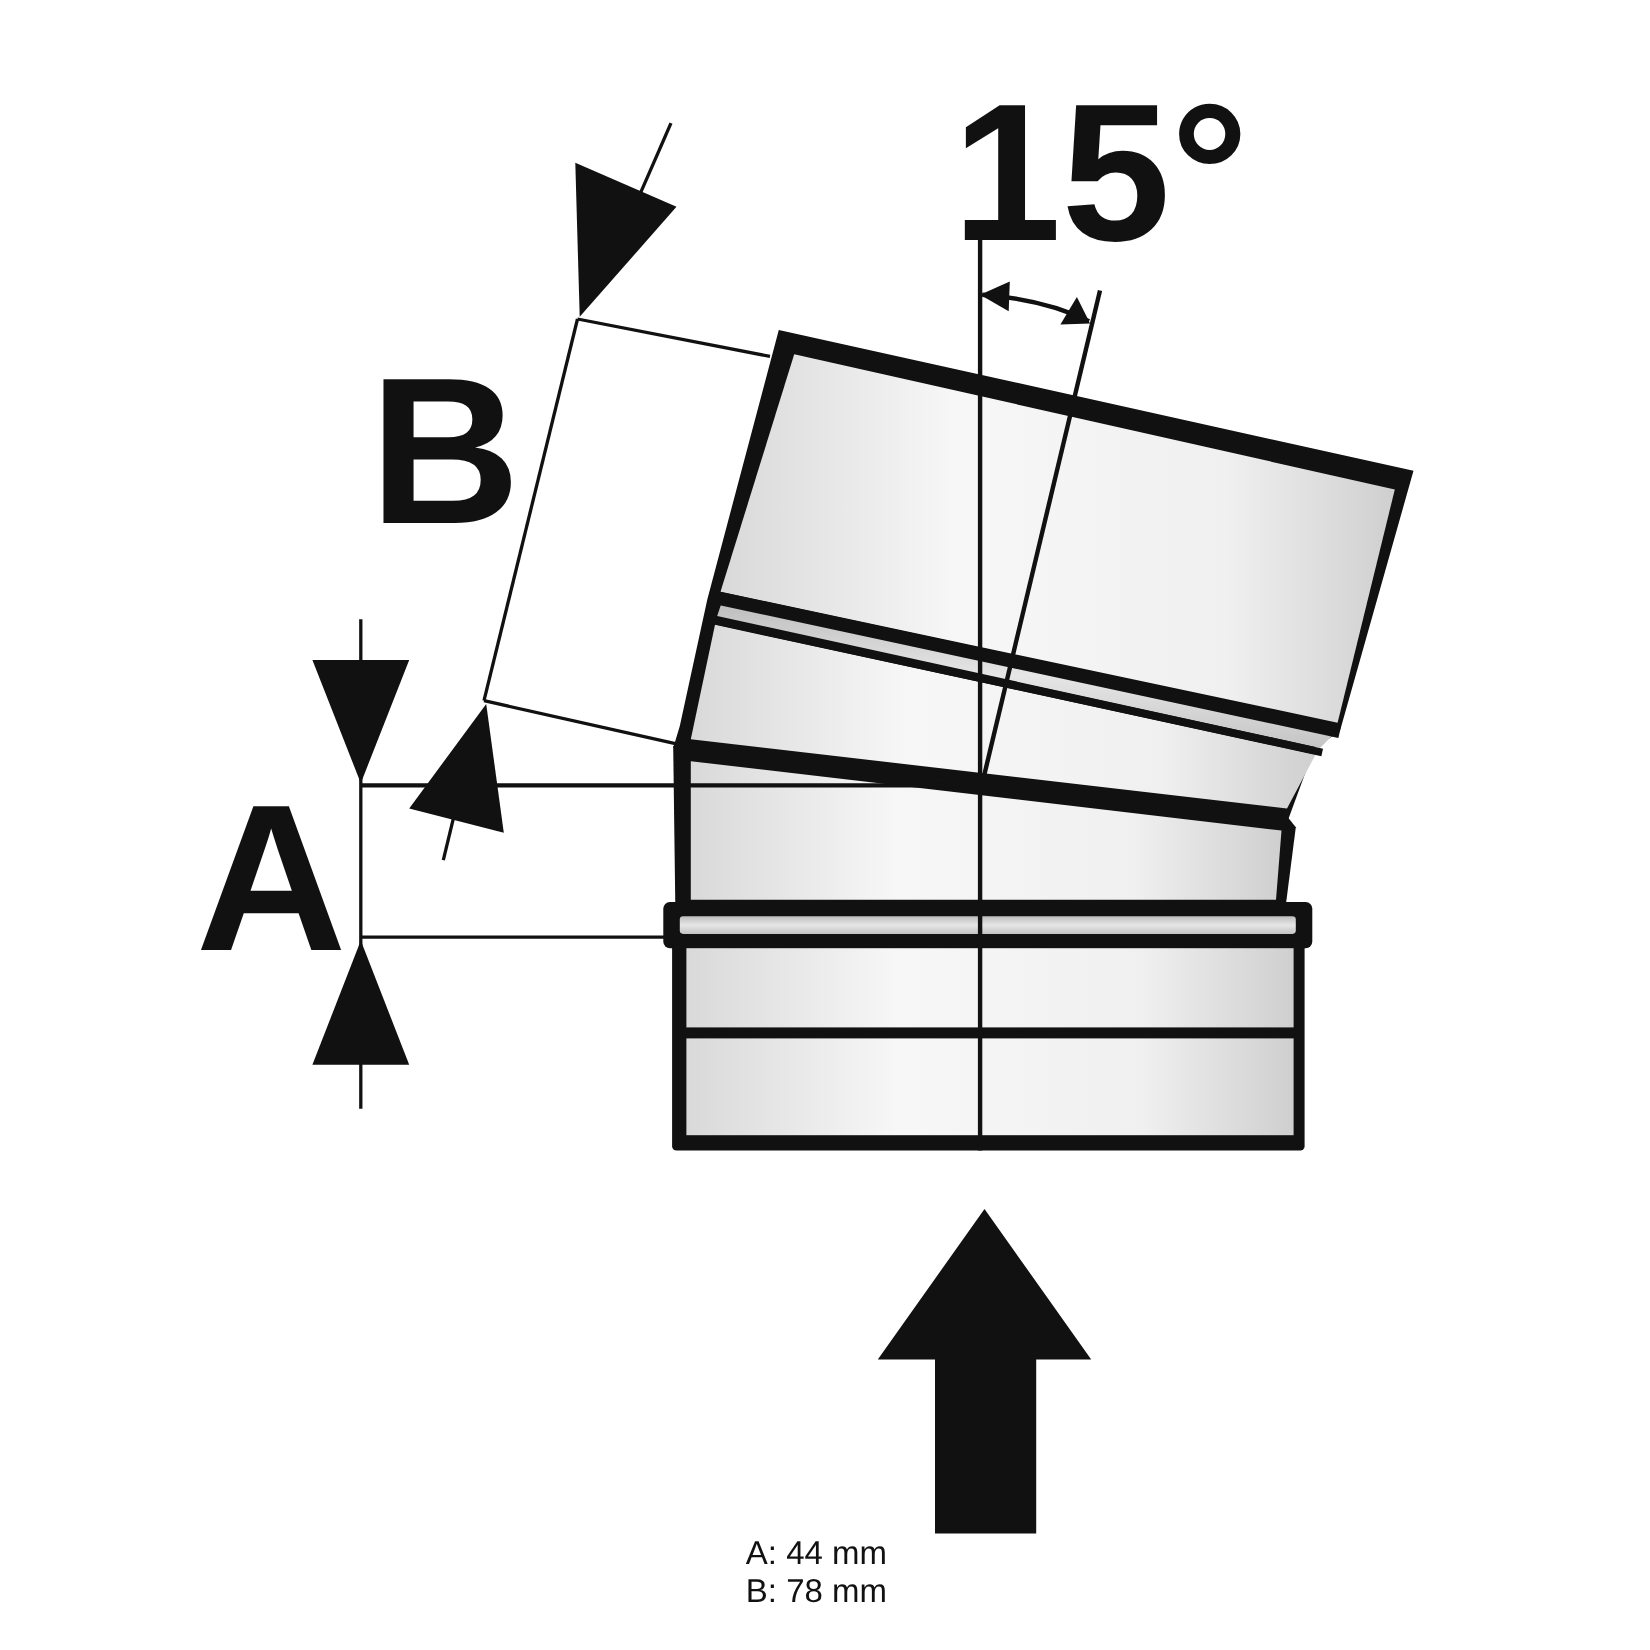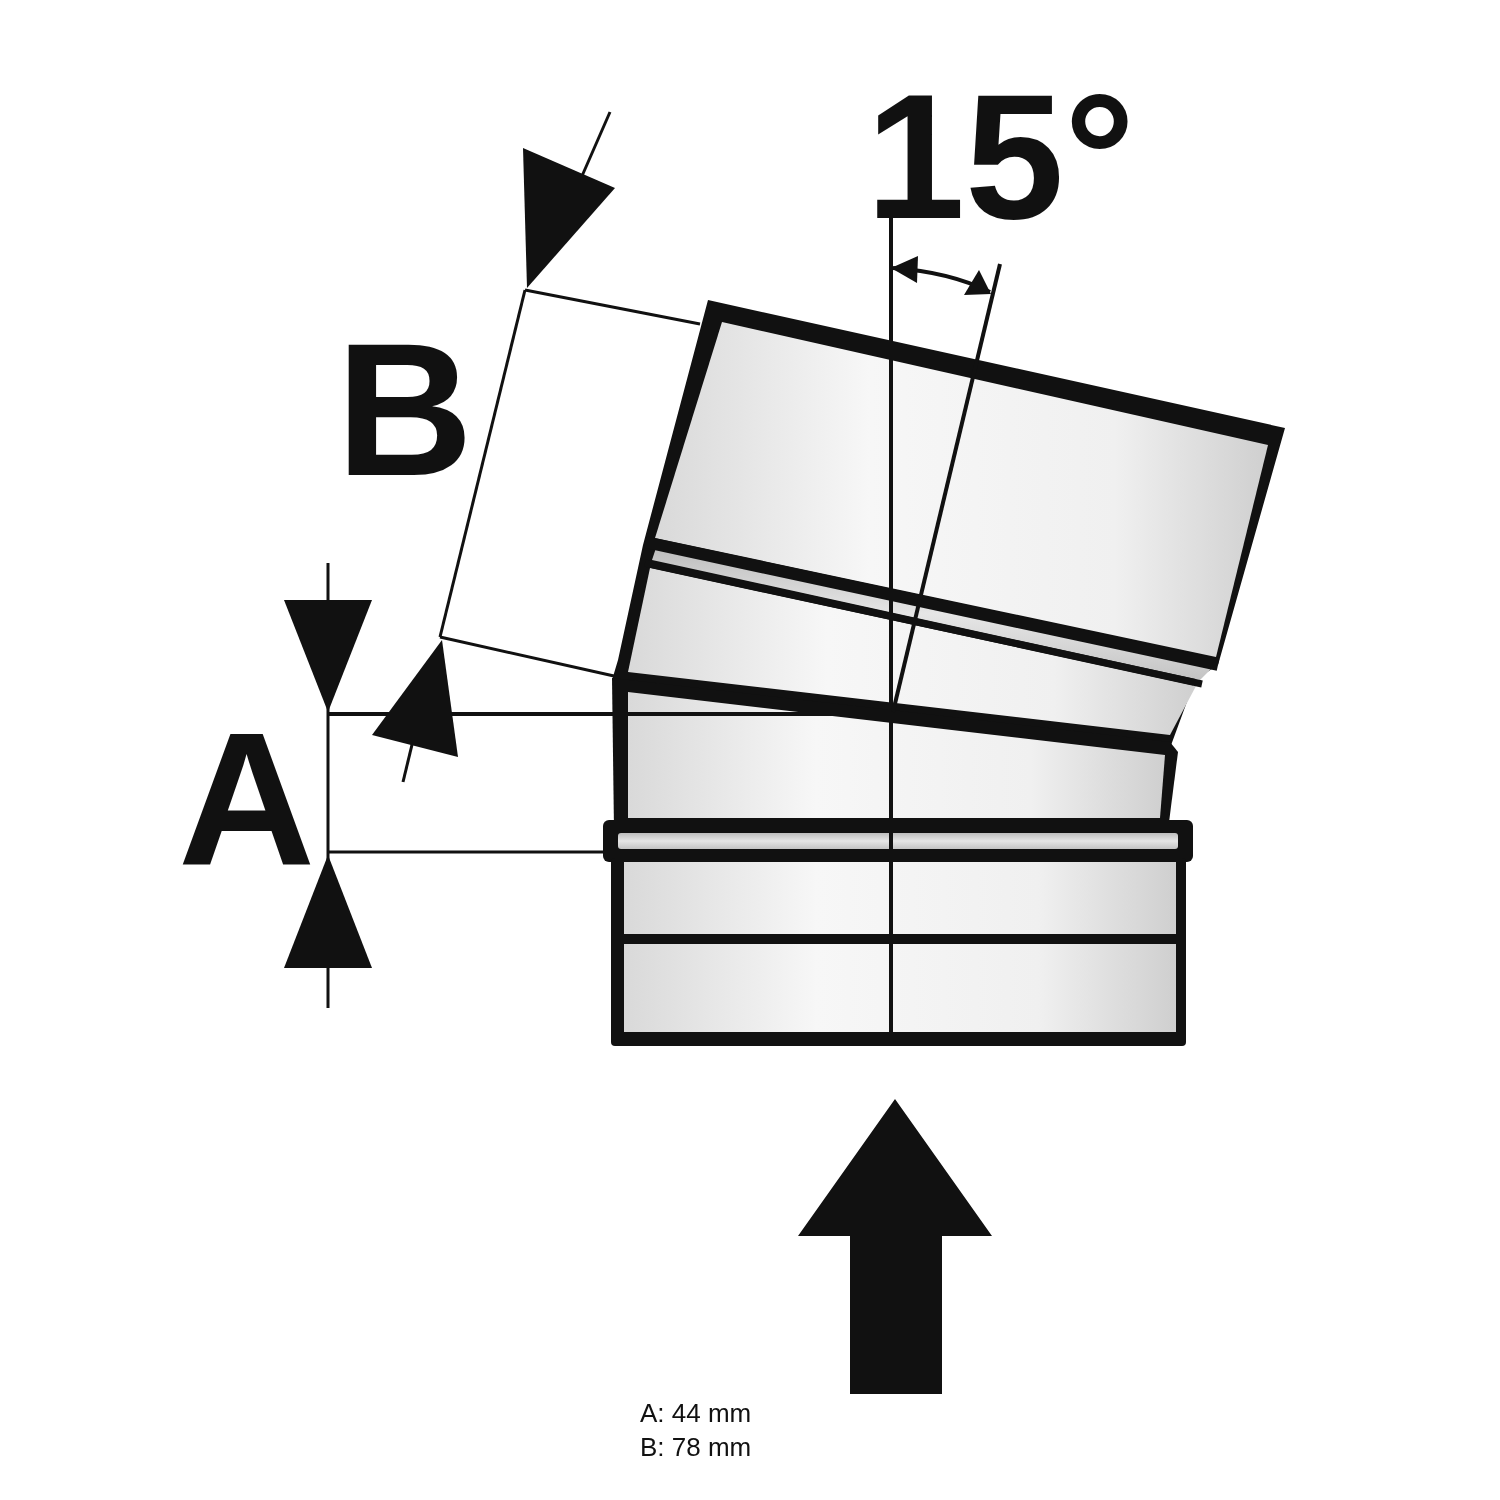--- a/index.html
+++ b/index.html
@@ -1,21 +1,21 @@
 <!DOCTYPE html>
 <html><head>
 <meta charset="utf-8">
 <style>
   html, body { margin: 0; padding: 0; background: #ffffff; }
   body { width: 1500px; height: 1500px; position: relative; overflow: hidden; }
   #stage { position: absolute; left: 0; top: 0; width: 1500px; height: 1176px; border-radius: 14px; }
   .lbl-big { font-family: "Liberation Sans", sans-serif; font-weight: 700; fill: #111111; }
   .caption {
-    position: absolute; left: 640px; top: 1396px;
-    font-family: "Liberation Sans", sans-serif; font-size: 26px; line-height: 34px;
+    position: absolute; left: 678px; top: 1396px;
+    font-family: "Liberation Sans", sans-serif; font-size: 30px; line-height: 34px;
     color: #111111;
   }
   .caption div { white-space: nowrap; }
 </style>
 </head>
 <body>
 
 <div id="stage">
 <svg width="1500" height="1500" viewBox="0 0 1500 1500" xmlns="http://www.w3.org/2000/svg">
   <defs>

